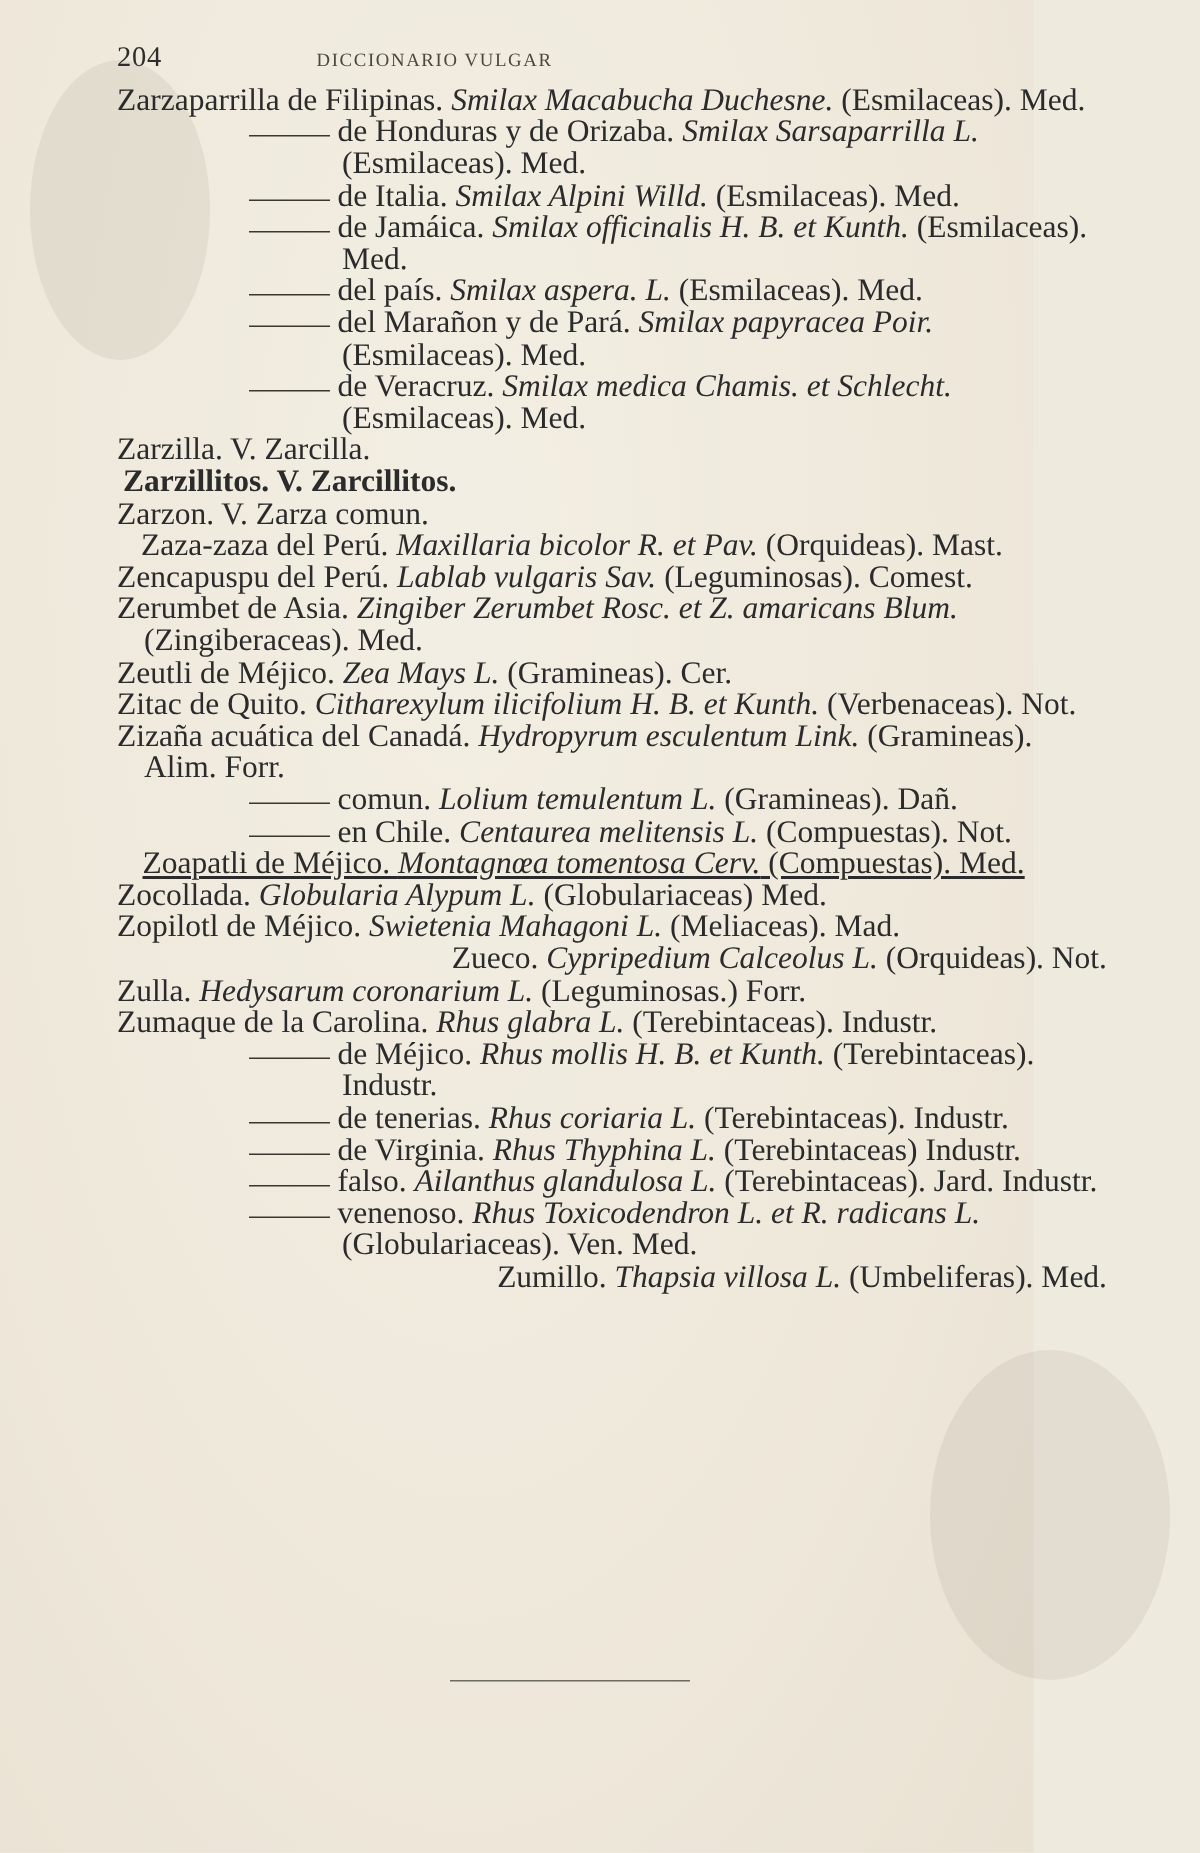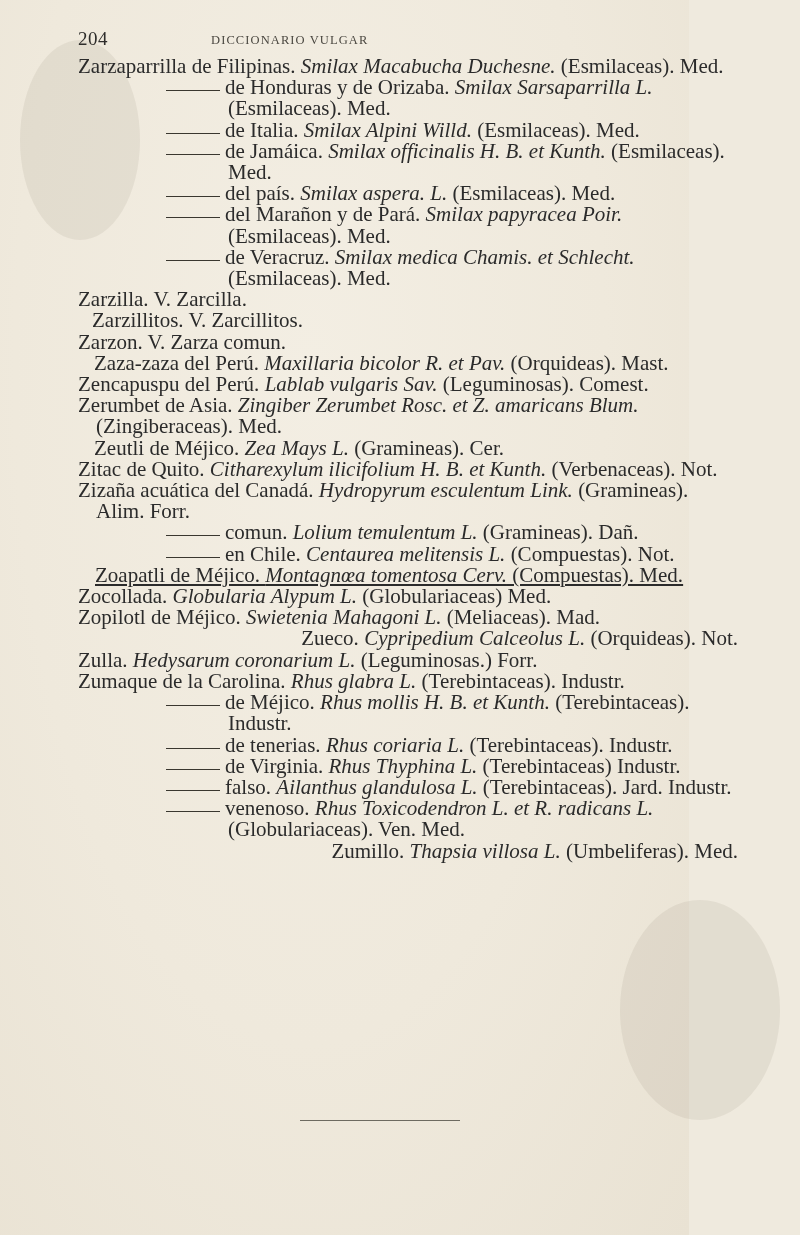--- a/index.html
+++ b/index.html
@@ -96,26 +96,26 @@
     </div>
     <div class="entries" id="entries">
         <div class="entry" style="margin-left: 0px; padding-left: 18px; text-indent: -18px;"><span class="txt">Zarzaparrilla de Filipinas. </span><i class="txt">Smilax Macabucha Duchesne.</i><span class="txt"> (Esmilaceas). Med.</span></div>
         <div class="entry" style="margin-left: 0px; padding-left: 150px; text-indent: 0px;"><span class="dash" style="width: 54px; margin-left: -62px;"></span><span class="txt">de Honduras y de Orizaba. </span><i class="txt">Smilax Sarsaparrilla L.</i><span class="txt"> (Esmilaceas). Med.</span></div>
         <div class="entry" style="margin-left: 0px; padding-left: 150px; text-indent: 0px;"><span class="dash" style="width: 54px; margin-left: -62px;"></span><span class="txt">de Italia. </span><i class="txt">Smilax Alpini Willd.</i><span class="txt"> (Esmilaceas). Med.</span></div>
         <div class="entry" style="margin-left: 0px; padding-left: 150px; text-indent: 0px;"><span class="dash" style="width: 54px; margin-left: -62px;"></span><span class="txt">de Jamáica. </span><i class="txt">Smilax officinalis H. B. et Kunth.</i><span class="txt"> (Esmilaceas). Med.</span></div>
         <div class="entry" style="margin-left: 0px; padding-left: 150px; text-indent: 0px;"><span class="dash" style="width: 54px; margin-left: -62px;"></span><span class="txt">del país. </span><i class="txt">Smilax aspera. L.</i><span class="txt"> (Esmilaceas). Med.</span></div>
         <div class="entry" style="margin-left: 0px; padding-left: 150px; text-indent: 0px;"><span class="dash" style="width: 54px; margin-left: -62px;"></span><span class="txt">del Marañon y de Pará. </span><i class="txt">Smilax papyracea Poir.</i><span class="txt"> (Esmilaceas). Med.</span></div>
         <div class="entry" style="margin-left: 0px; padding-left: 150px; text-indent: 0px;"><span class="dash" style="width: 54px; margin-left: -62px;"></span><span class="txt">de Veracruz. </span><i class="txt">Smilax medica Chamis. et Schlecht.</i><span class="txt"> (Esmilaceas). Med.</span></div>
         <div class="entry" style="margin-left: 0px; padding-left: 18px; text-indent: -18px;"><span class="txt">Zarzilla. V. Zarcilla.</span></div>
-        <div class="entry" style="margin-left: 14px; padding-left: 18px; text-indent: -18px;"><span class="txt">Zarzillitos. V. Zarcillitos.</span></div>
+        <div class="entry" style="margin-left: 4px; padding-left: 18px; text-indent: -18px; font-weight: bold;"><span class="txt">Zarzillitos. V. Zarcillitos.</span></div>
         <div class="entry" style="margin-left: 0px; padding-left: 18px; text-indent: -18px;"><span class="txt">Zarzon. V. Zarza comun.</span></div>
         <div class="entry" style="margin-left: 16px; padding-left: 18px; text-indent: -18px;"><span class="txt">Zaza-zaza del Perú. </span><i class="txt">Maxillaria bicolor R. et Pav.</i><span class="txt"> (Orquideas). Mast.</span></div>
         <div class="entry" style="margin-left: 0px; padding-left: 18px; text-indent: -18px;"><span class="txt">Zencapuspu del Perú. </span><i class="txt">Lablab vulgaris Sav.</i><span class="txt"> (Leguminosas). Comest.</span></div>
         <div class="entry" style="margin-left: 0px; padding-left: 18px; text-indent: -18px;"><span class="txt">Zerumbet de Asia. </span><i class="txt">Zingiber Zerumbet Rosc. et Z. amaricans Blum.</i><span class="txt"> (Zingiberaceas). Med.</span></div>
-        <div class="entry" style="margin-left: 16px; padding-left: 18px; text-indent: -18px;"><span class="txt">Zeutli de Méjico. </span><i class="txt">Zea Mays L.</i><span class="txt"> (Gramineas). Cer.</span></div>
+        <div class="entry" style="margin-left: 0px; padding-left: 18px; text-indent: -18px;"><span class="txt">Zeutli de Méjico. </span><i class="txt">Zea Mays L.</i><span class="txt"> (Gramineas). Cer.</span></div>
         <div class="entry" style="margin-left: 0px; padding-left: 18px; text-indent: -18px;"><span class="txt">Zitac de Quito. </span><i class="txt">Citharexylum ilicifolium H. B. et Kunth.</i><span class="txt"> (Verbenaceas). Not.</span></div>
         <div class="entry" style="margin-left: 0px; padding-left: 18px; text-indent: -18px;"><span class="txt">Zizaña acuática del Canadá. </span><i class="txt">Hydropyrum esculentum Link.</i><span class="txt"> (Gramineas). Alim. Forr.</span></div>
         <div class="entry" style="margin-left: 0px; padding-left: 150px; text-indent: 0px;"><span class="dash" style="width: 54px; margin-left: -62px;"></span><span class="txt">comun. </span><i class="txt">Lolium temulentum L.</i><span class="txt"> (Gramineas). Dañ.</span></div>
         <div class="entry" style="margin-left: 0px; padding-left: 150px; text-indent: 0px;"><span class="dash" style="width: 54px; margin-left: -62px;"></span><span class="txt">en Chile. </span><i class="txt">Centaurea melitensis L.</i><span class="txt"> (Compuestas). Not.</span></div>
         <div class="entry" style="margin-left: 17px; padding-left: 18px; text-indent: -18px; text-decoration: underline;"><span class="txt">Zoapatli de Méjico. </span><i class="txt">Montagnœa tomentosa Cerv.</i><span class="txt"> (Compuestas). Med.</span></div>
         <div class="entry" style="margin-left: 0px; padding-left: 18px; text-indent: -18px;"><span class="txt">Zocollada. </span><i class="txt">Globularia Alypum L.</i><span class="txt"> (Globulariaceas) Med.</span></div>
         <div class="entry" style="margin-left: 0px; padding-left: 18px; text-indent: -18px;"><span class="txt">Zopilotl de Méjico. </span><i class="txt">Swietenia Mahagoni L.</i><span class="txt"> (Meliaceas). Mad.</span></div>
         <div class="entry" style="margin-left: 0px; padding-left: 18px; text-indent: -18px; text-align: right;"><span class="txt">Zueco. </span><i class="txt">Cypripedium Calceolus L.</i><span class="txt"> (Orquideas). Not.</span></div>
         <div class="entry" style="margin-left: 0px; padding-left: 18px; text-indent: -18px;"><span class="txt">Zulla. </span><i class="txt">Hedysarum coronarium L.</i><span class="txt"> (Leguminosas.) Forr.</span></div>
         <div class="entry" style="margin-left: 0px; padding-left: 18px; text-indent: -18px;"><span class="txt">Zumaque de la Carolina. </span><i class="txt">Rhus glabra L.</i><span class="txt"> (Terebintaceas). Industr.</span></div>

